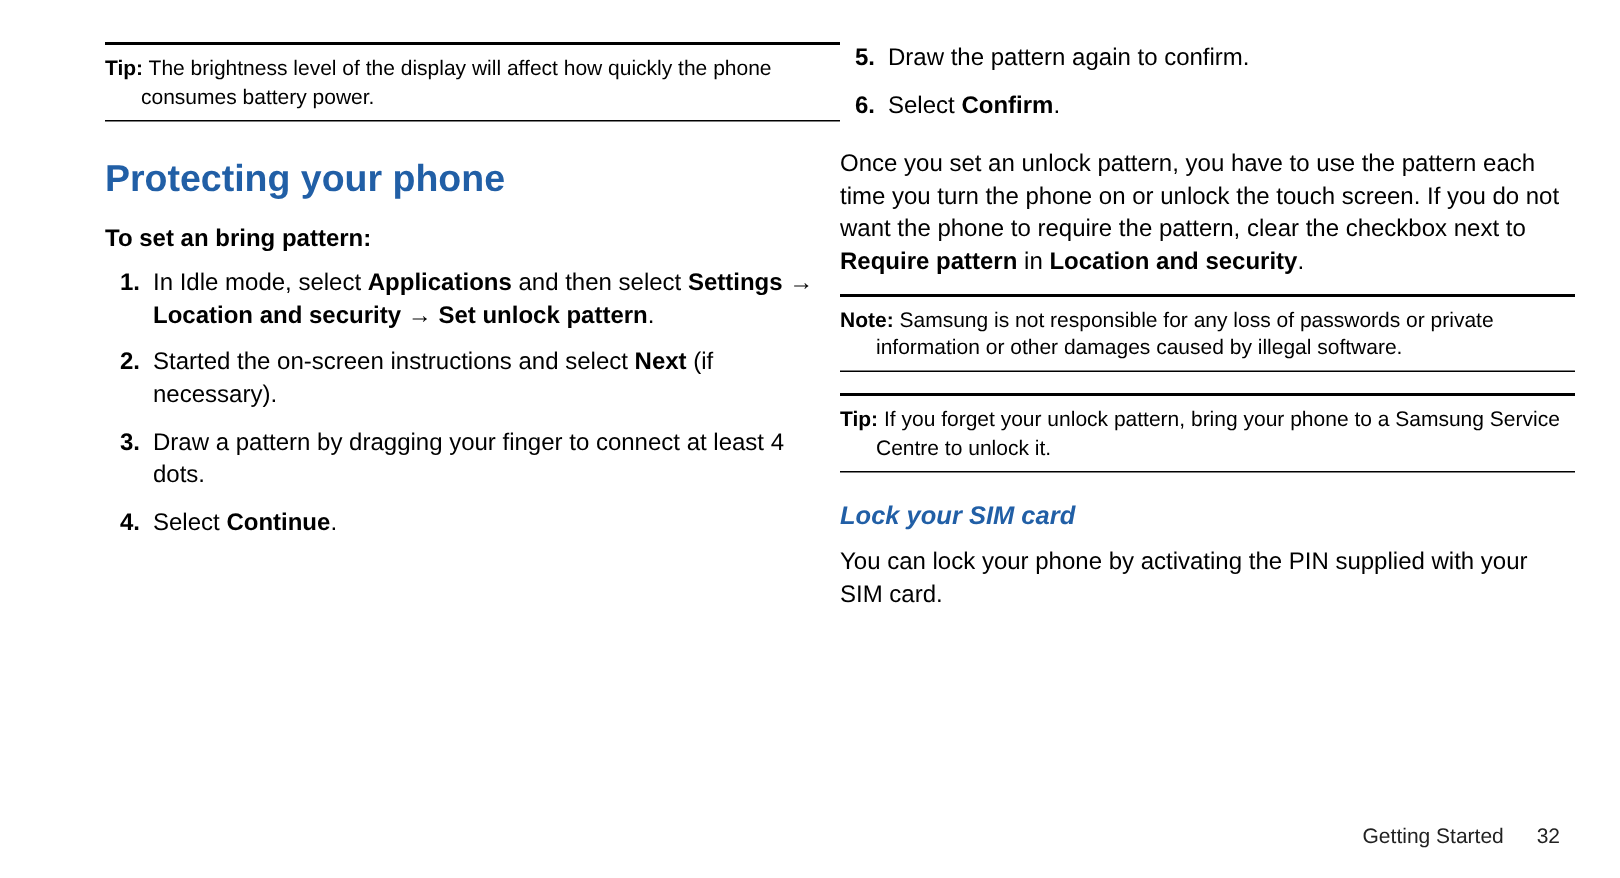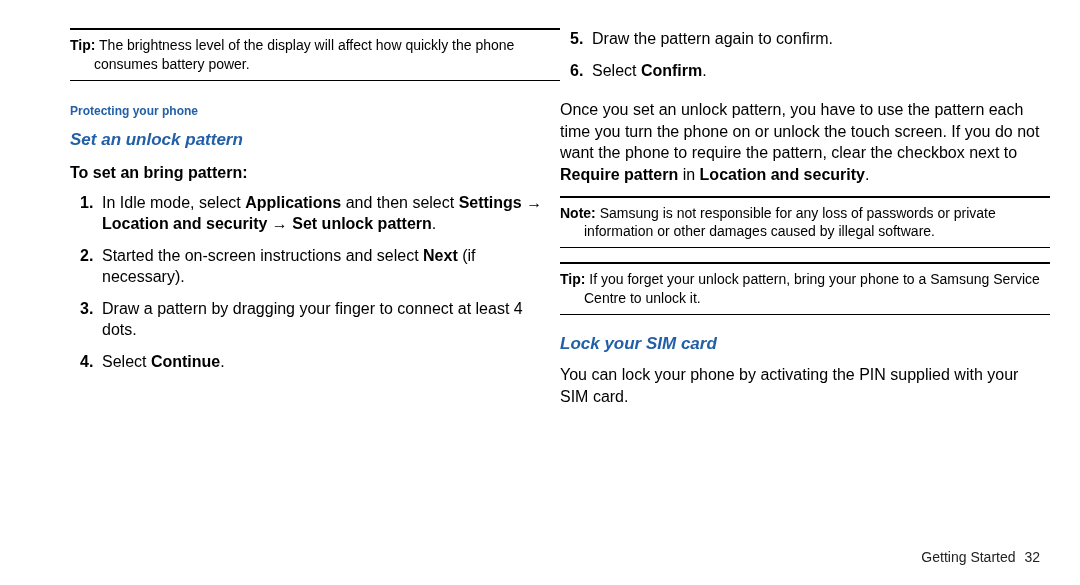--- a/index.html
+++ b/index.html
@@ -35,21 +35,21 @@
   }
   .callout .label {
     font-weight: bold;
   }
   .callout-body {
     display: block;
     padding-left: 24px;
     text-indent: -24px;
   }
   .h1 {
-    font-size: 12px;
+    font-size: 25px;
     font-weight: bold;
     color: #215fa6;
     margin: 8px 0 6px 0;
   }
   .h2 {
     font-size: 17px;
     font-weight: bold;
     font-style: italic;
     color: #215fa6;
     margin: 4px 0 4px 0;
@@ -76,37 +76,36 @@
   }
   ol.steps li .body { flex: 1; }
   .b { font-weight: bold; }
   .footer {
     position: absolute;
     right: 40px;
     bottom: 18px;
     font-size: 14px;
     color: #222;
   }
-  .footer .pn { margin-left: 5px; }
+  .footer .pn { margin-left: 18px; }
 </style>
 </head>
 <body>
 
 <div class="page">
 
   <div class="col">
 
     <div class="callout">
       <span class="callout-body">
         <span class="label">Tip:</span><span> The brightness level of the display will affect how quickly the phone consumes battery power.</span>
       </span>
     </div>
 
     <div class="h1">Protecting your phone</div>
-    <div class="h2">Set an unlock pattern</div>
 
 
     <div class="subhead">To set an bring pattern:</div>
 
     <ol class="steps">
       <li>
         <span class="num">1.</span>
         <span class="body">
           <span>In Idle mode, select </span><span class="b">Applications</span><span> and then select </span><span class="b">Settings → Location and security → Set unlock pattern</span><span>.</span>
         </span>

